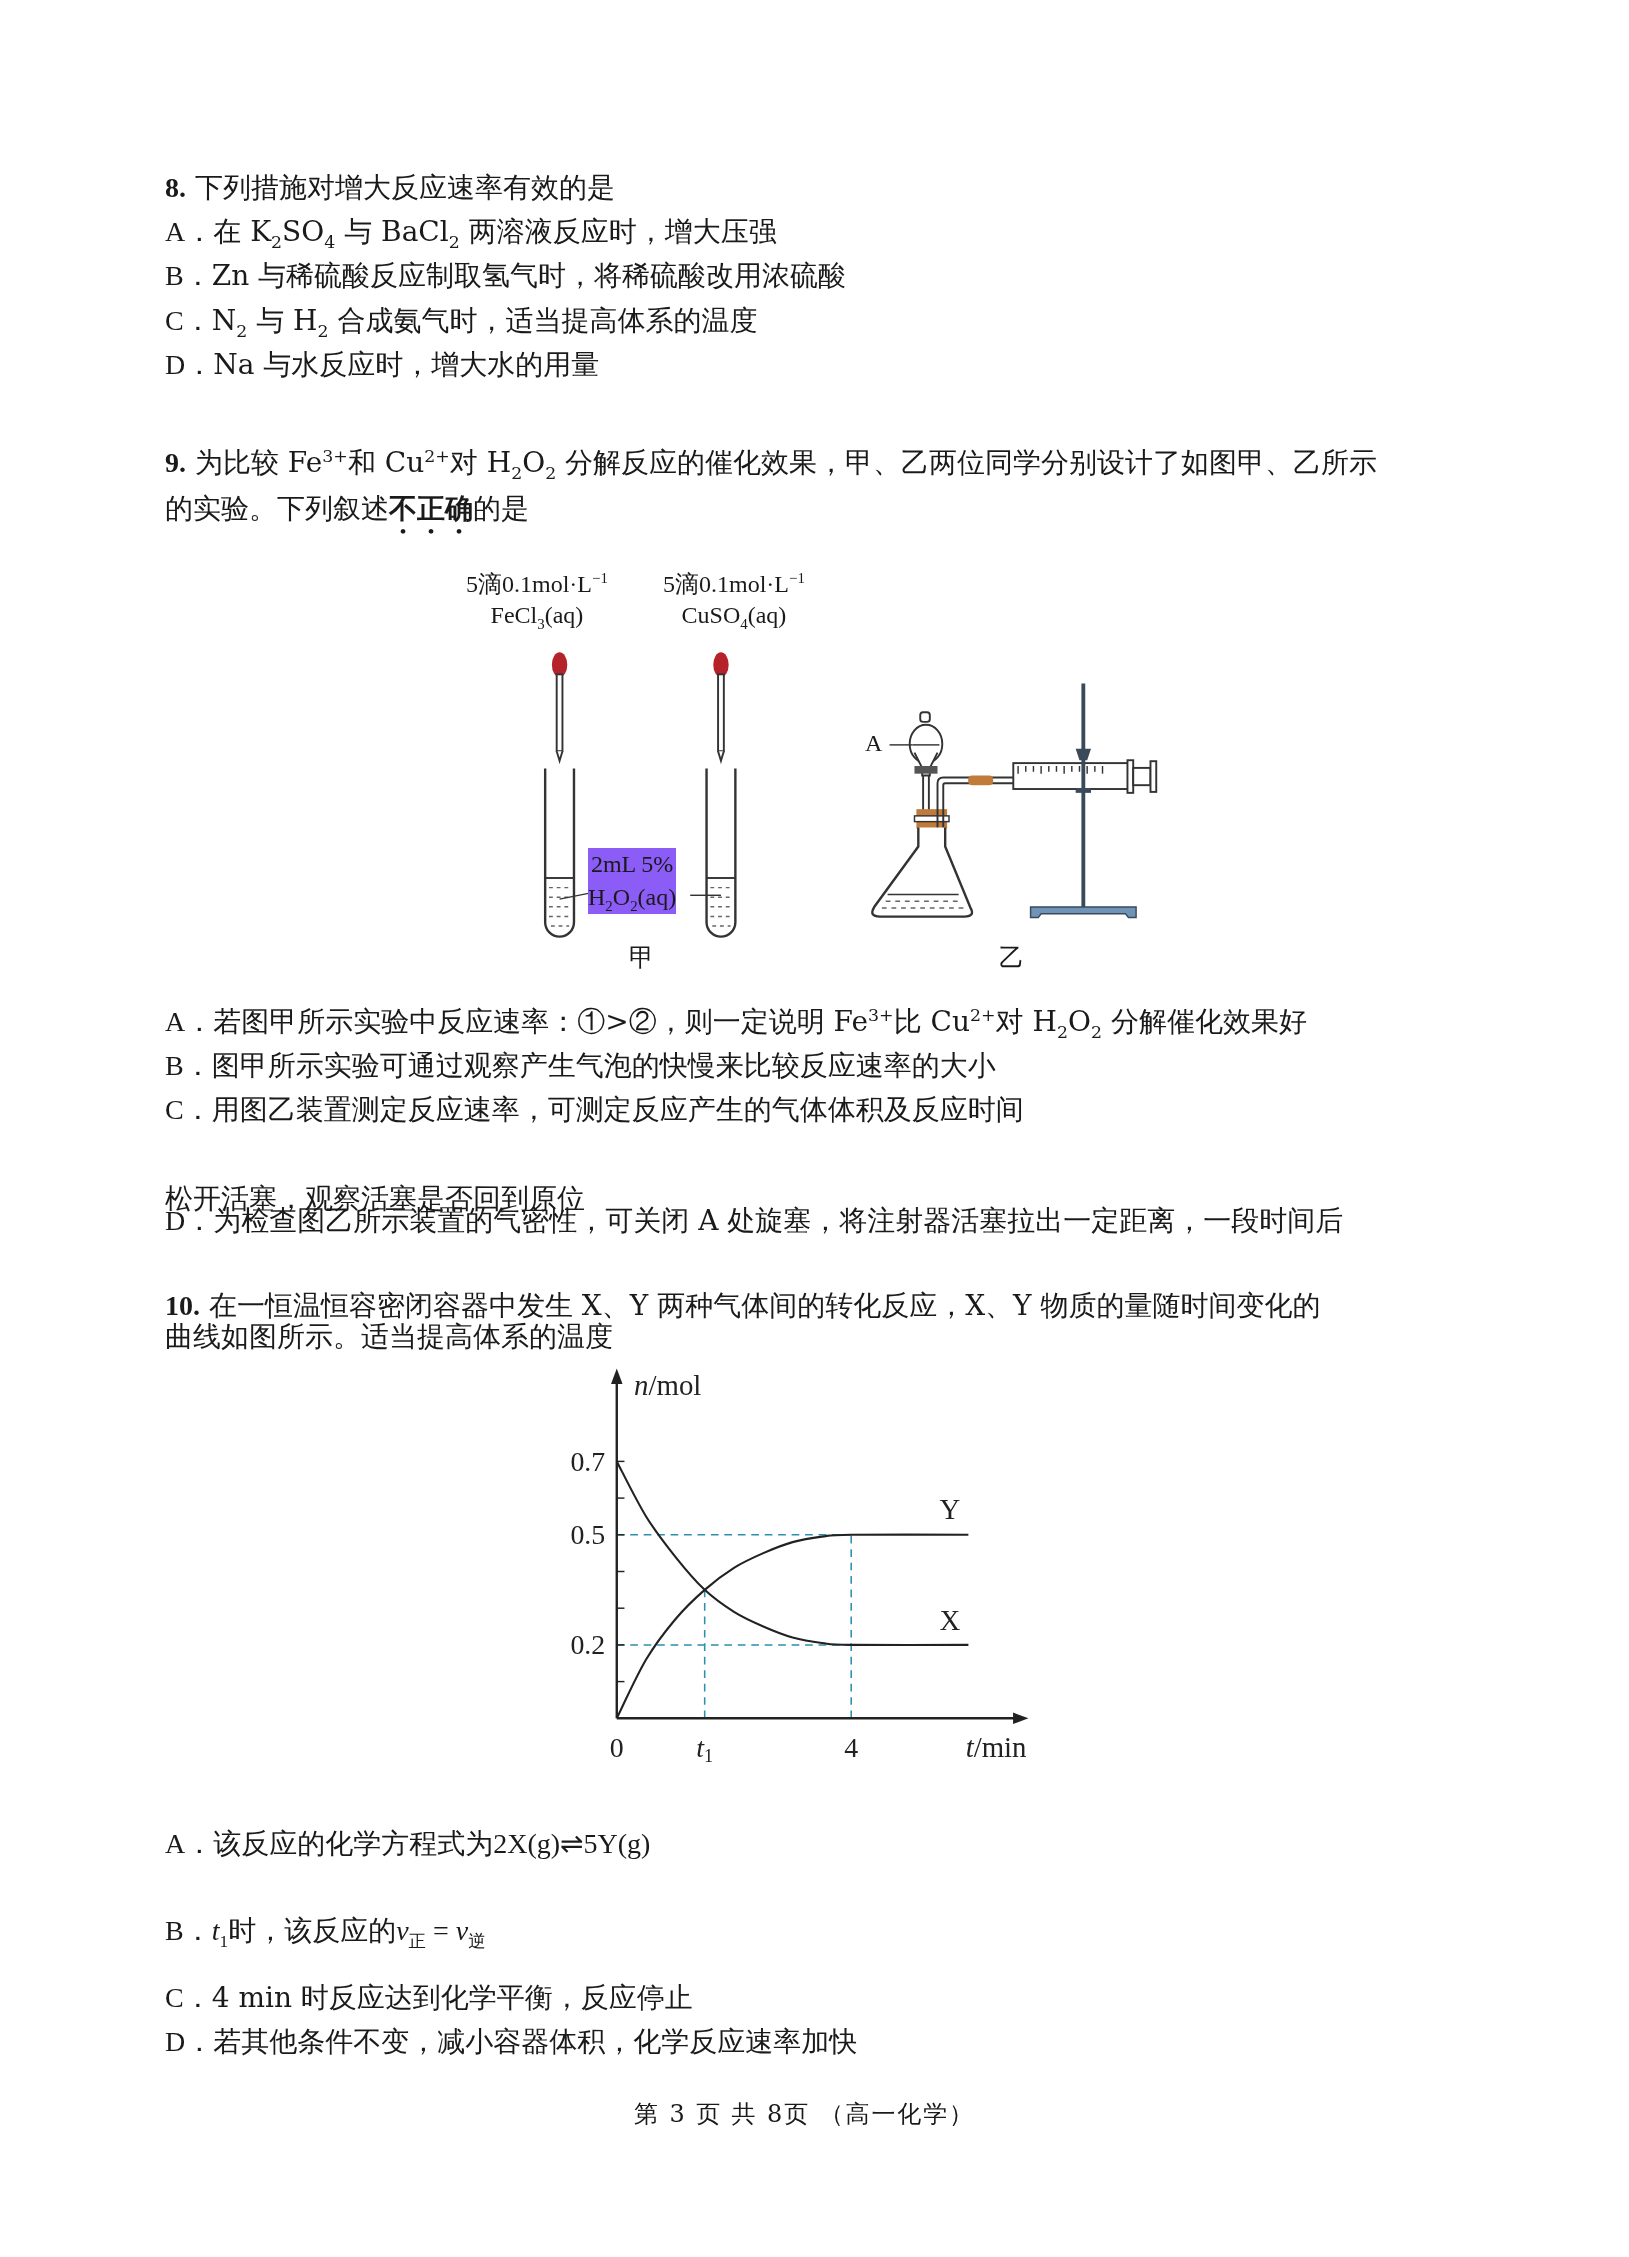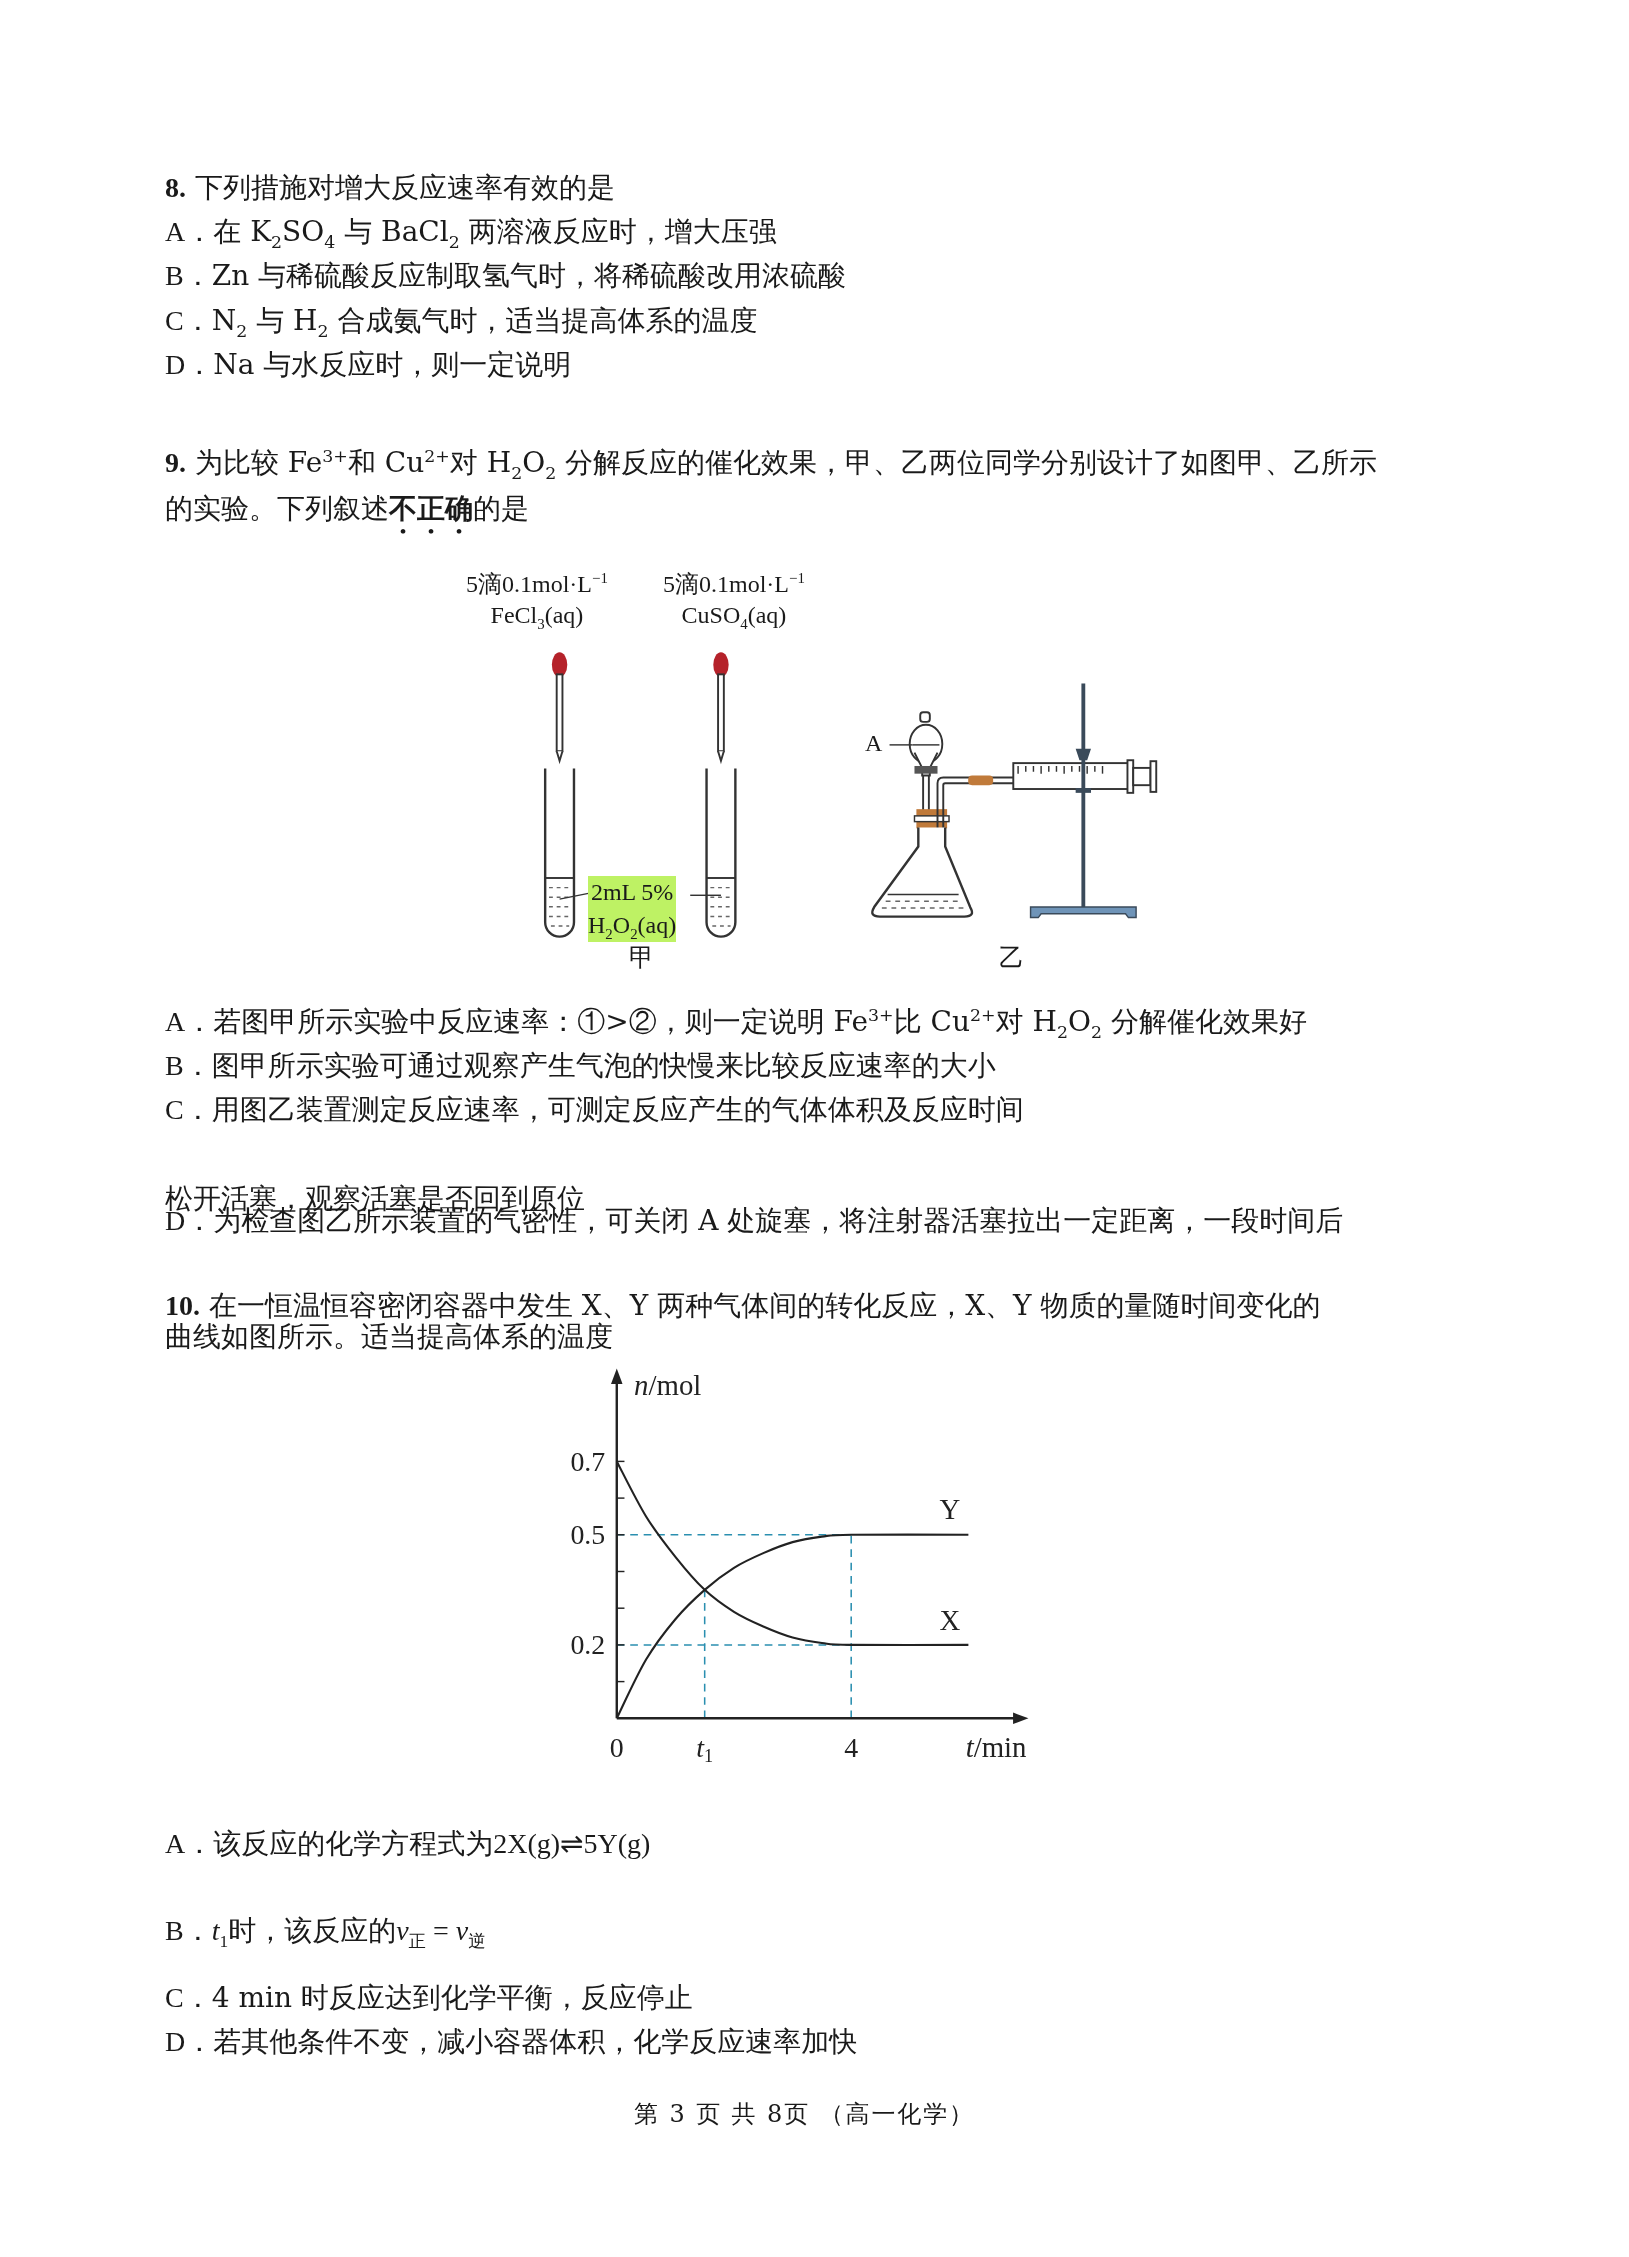--- a/index.html
+++ b/index.html
@@ -29,21 +29,21 @@
 <div class="line" style="top:213px;">
   <span class="opt-letter">A．</span><span>在 K</span><sub>2</sub><span>SO</span><sub>4</sub><span> 与 BaCl</span><sub>2</sub><span> 两溶液反应时，增大压强</span>
 </div>
 <div class="line" style="top:257px;">
   <span class="opt-letter">B．</span><span>Zn 与稀硫酸反应制取氢气时，将稀硫酸改用浓硫酸</span>
 </div>
 <div class="line" style="top:302px;">
   <span class="opt-letter">C．</span><span>N</span><sub>2</sub><span> 与 H</span><sub>2</sub><span> 合成氨气时，适当提高体系的温度</span>
 </div>
 <div class="line" style="top:346px;">
-  <span class="opt-letter">D．</span><span>Na 与水反应时，则一定说明</span>
+  <span class="opt-letter">D．</span><span>Na 与水反应时，增大水的用量</span>
 </div>
 
 <div class="line" style="top:444px;">
   <span class="qnum">9.</span>
   <span>为比较 Fe</span><sup>3+</sup><span>和 Cu</span><sup>2+</sup><span>对 H</span><sub>2</sub><span>O</span><sub>2</sub><span> 分解反应的催化效果，甲、乙两位同学分别设计了如图甲、乙所示</span>
 </div>
 <div class="line" style="top:490px;">
   <span>的实验。下列叙述</span><span class="emph"><span>不</span><span class="emph-dot">•</span></span><span class="emph"><span>正</span><span class="emph-dot">•</span></span><span class="emph"><span>确</span><span class="emph-dot">•</span></span><span>的是</span>
 </div>
 
@@ -89,21 +89,21 @@
       <line x1="199" y1="264" x2="222" y2="264"></line>
         <line x1="199" y1="274" x2="222" y2="274"></line>
       <line x1="199" y1="284" x2="222" y2="284"></line>
         <line x1="199" y1="294" x2="222" y2="294"></line>
       <line x1="201" y1="304" x2="220" y2="304"></line>
     </g>
   </g>
   <line x1="42" y1="276" x2="72" y2="270" stroke="#333" stroke-width="1.5"></line>
   <line x1="178" y1="272" x2="210" y2="272" stroke="#333" stroke-width="1.5"></line>
 </svg>
-<div class="fig-label" style="left:588px; top:876px; line-height:33px; background:#bef264;">
+<div class="fig-label" style="left:588px; top:848px; line-height:33px; background:#8b5cf6;">
   <div>2mL 5%</div>
   <div><span>H</span><sub>2</sub><span>O</span><sub>2</sub><span>(aq)</span></div>
 </div>
 <div class="fig-label" style="left:629px; top:941px; font-size:25px;">甲</div>
 
 <svg style="position:absolute; left:845px; top:624px;" width="327" height="307" viewBox="0 0 340 320">
 
   <g>
     <rect x="78" y="92" width="10" height="10" rx="3" fill="#fff" stroke="#333" stroke-width="2"></rect>
     <ellipse cx="84" cy="125" rx="17" ry="20" fill="#fff" stroke="#333" stroke-width="2"></ellipse>

